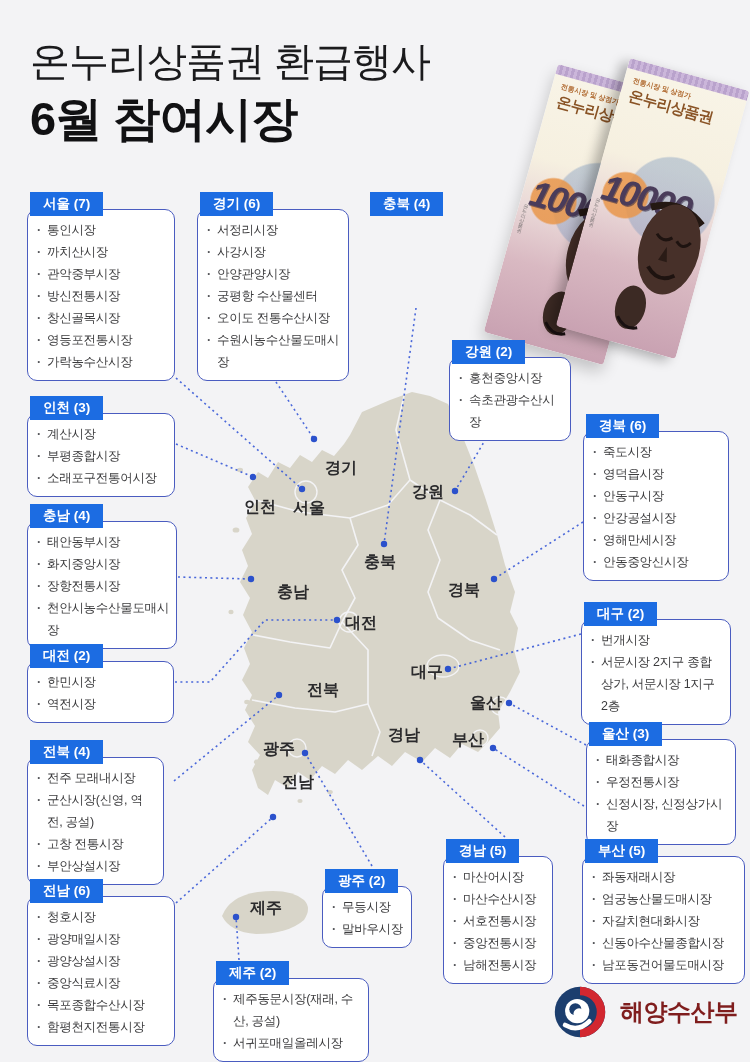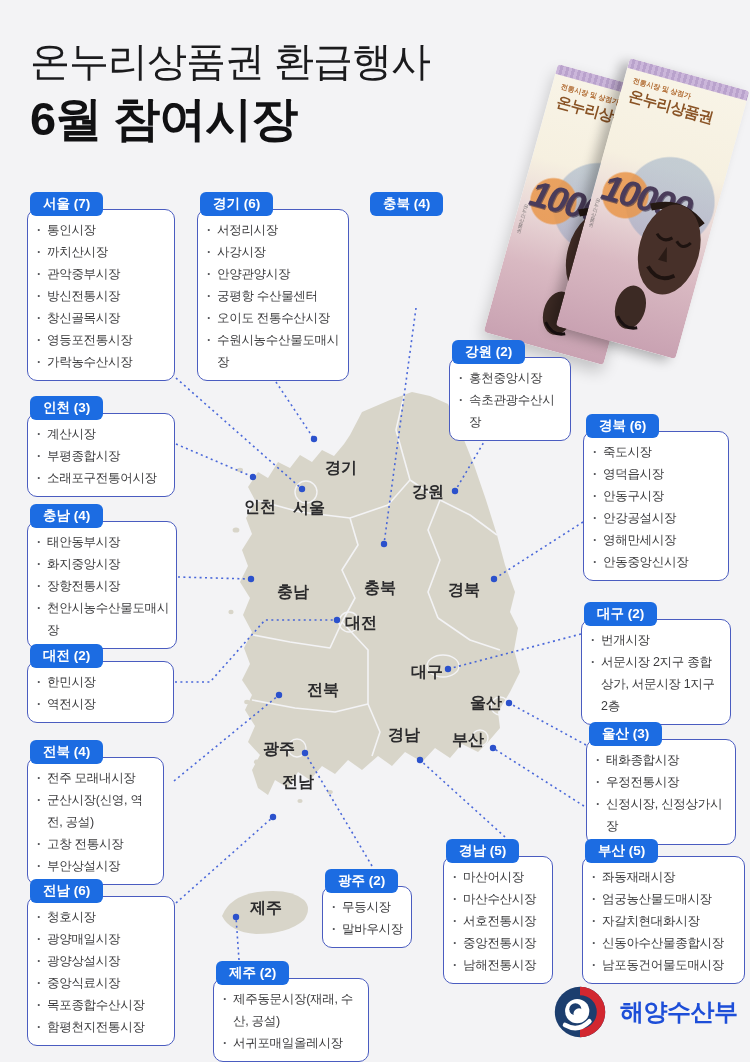--- a/index.html
+++ b/index.html
@@ -32,29 +32,29 @@
   .land{fill:#d8d5c9;}
   .border{fill:none;stroke:#f3f3f5;stroke-width:1.6px;stroke-linejoin:round;}
   .enclave{fill:none;stroke:#f3f3f5;stroke-width:1.4px;}
   .islet{fill:#d8d5c9;}
   .connector-line{fill:none;stroke:#4060d8;stroke-width:1.6px;stroke-dasharray:2 3.4;opacity:.95;}
   .connector-dot{fill:#2b51cc;}
   .map-label{position:absolute;transform:translate(-50%,-50%);font-size:16px;font-weight:700;color:#2b2b2d;white-space:nowrap;}
   
   .region-box{position:absolute;}
   .region-pill{position:relative;z-index:2;display:inline-block;margin-left:3px;background:#1c6ce2;color:#fff;
-        font-size:13.5px;font-weight:700;padding:3px 13px 3px 13px;border-radius:6px;white-space:nowrap;}
+        font-size:13.5px;font-weight:700;padding:3px 13px 3px 13px;border-radius:0;white-space:nowrap;}
   .region-list{position:relative;z-index:1;margin:-7px 0 0 0;background:#fff;border:1.5px solid #4a5cc0;
         border-radius:10px;padding:9px 7px 7px 8px;list-style:none;box-sizing:border-box;width:100%;}
   .region-list li{position:relative;padding-left:11px;font-size:12.5px;line-height:22px;color:#3c3c3e;letter-spacing:-0.3px;}
   .region-list li::before{content:"\00B7";position:absolute;left:1px;top:0;font-weight:800;color:#55565a;}
   
   .ministry{position:absolute;left:552px;top:984px;display:flex;align-items:center;gap:12px;}
   .logo-mark{width:56px;height:56px;}
-  .ministry-name{font-size:24px;font-weight:700;color:#1d4ed8;letter-spacing:-0.5px;}
+  .ministry-name{font-size:24px;font-weight:700;color:#7f1d1d;letter-spacing:-0.5px;}
 </style>
 </head>
 <body>
 
 <div class="page">
 
   <div class="title-line1">온누리상품권 환급행사</div>
   <div class="title-line2">6월 참여시장</div>
 
   <svg id="map-svg" width="750" height="1062" viewBox="0 0 750 1062">
@@ -123,21 +123,21 @@
         <polyline points="239,960 236,917" class="connector-line"></polyline>
         <circle cx="236" cy="917" r="3.2" class="connector-dot"></circle>
       </g>
   </svg>
 
   <div id="map-labels">
       <div class="map-label" style="left: 325px; top: 468px; margin-left: 16px;">경기</div>
       <div class="map-label" style="left: 260px; top: 507px;">인천</div>
       <div class="map-label" style="left: 309px; top: 508px;">서울</div>
       <div class="map-label" style="left: 428px; top: 492px;">강원</div>
-      <div class="map-label" style="left: 380px; top: 588px;">충북</div>
+      <div class="map-label" style="left: 380px; top: 562px;">충북</div>
       <div class="map-label" style="left: 293px; top: 592px;">충남</div>
       <div class="map-label" style="left: 361px; top: 623px;">대전</div>
       <div class="map-label" style="left: 464px; top: 590px;">경북</div>
       <div class="map-label" style="left: 427px; top: 672px;">대구</div>
       <div class="map-label" style="left: 323px; top: 690px;">전북</div>
       <div class="map-label" style="left: 486px; top: 703px;">울산</div>
       <div class="map-label" style="left: 404px; top: 735px;">경남</div>
       <div class="map-label" style="left: 468px; top: 740px;">부산</div>
       <div class="map-label" style="left: 279px; top: 749px;">광주</div>
       <div class="map-label" style="left: 298px; top: 782px;">전남</div>

